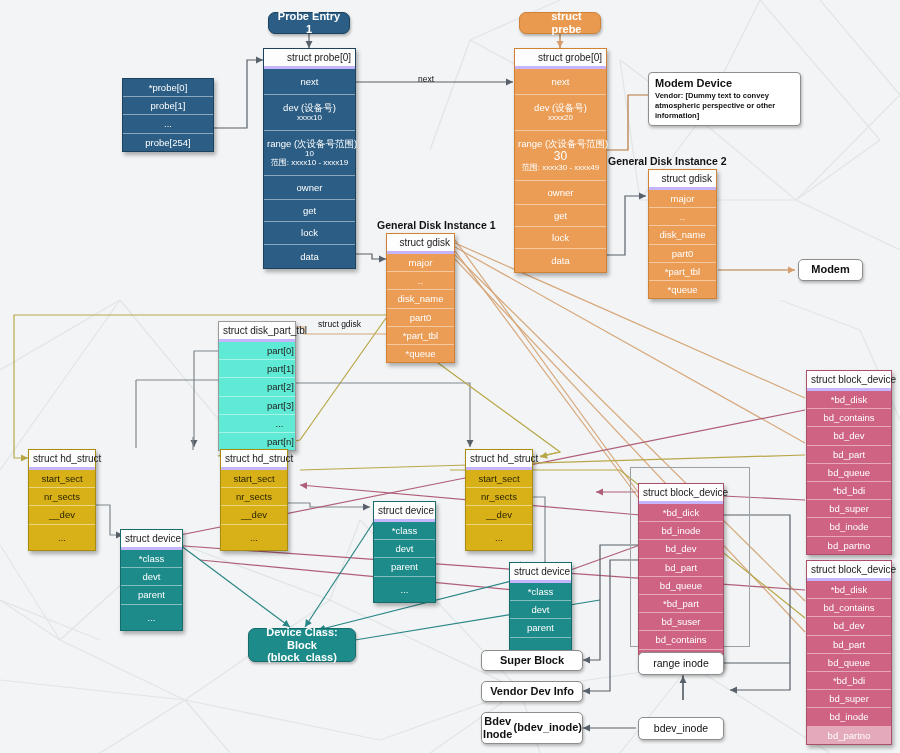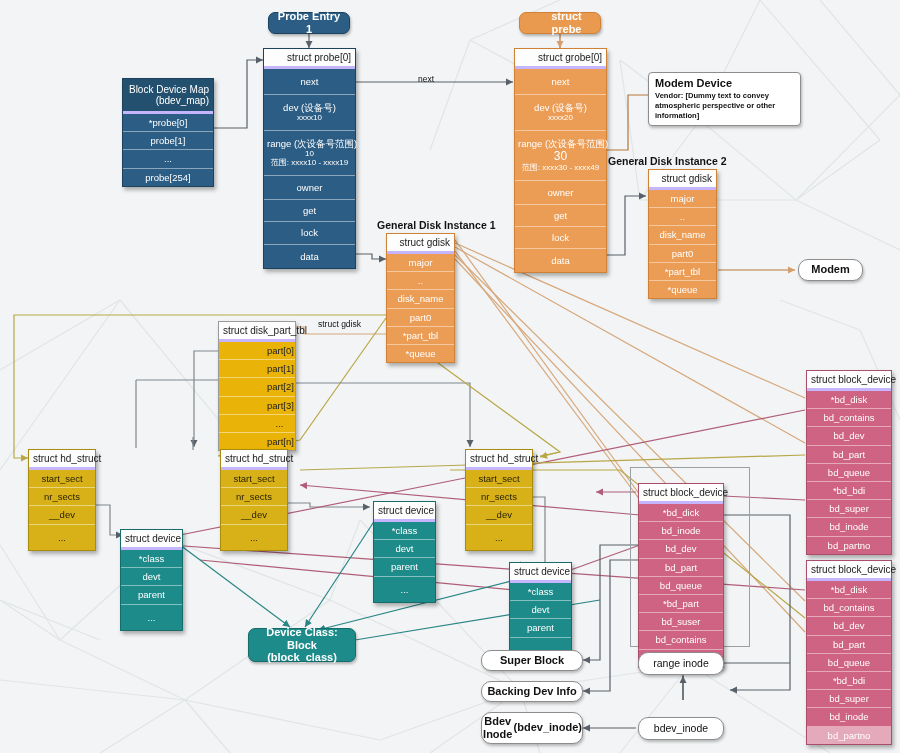--- a/index.html
+++ b/index.html
@@ -37,35 +37,35 @@
     border-bottom:3px solid #c4b5fd; white-space:nowrap;
   }
   .struct .row {
     color:#fff; font-size:9.5px; text-align:center;
     padding:3px 3px; border-bottom:1px solid rgba(255,255,255,.45);
     white-space:nowrap; line-height:1.18;
   }
   .struct .row:last-child { border-bottom:none; }
   .struct.blue   .row { background:#2b5d85; }
   .struct.orange .row { background:#eb9c55; }
-  .struct.gray   .row { background:#eab308; color:#222;padding-left:48px; }
+  .struct.gray   .row { background:#5eead4; color:#222;padding-left:48px; }
   .struct.gold   .row { background:#d8b118; color:#241f00; }
   .struct.pink   .row { background:#cf6384; }
   .struct.tealb  .row { background:#1e8b8b; }
   .struct.blue  { border-color:#1d425e; }
   .struct.orange{ border-color:#cf8236; }
   .struct.gold  { border-color:#a98b10; }
   .struct.pink  { border-color:#a94f69; }
   .struct.tealb { border-color:#166b6b; }
   .struct.gray  { border-color:#9a9a9a; }
   .struct .row.tall { padding:7px 3px; }
 
   
   .wbox {
-    background:#fff; border:1px solid #8d8d8d; border-radius:10px;
+    background:#fff; border:1px solid #8d8d8d; border-radius:5px;
     box-shadow:1px 2px 3px rgba(0,0,0,.25);
     display:flex; align-items:center; justify-content:center;
     text-align:center; font-weight:bold; color:#111;
     font-size:11px; line-height:1.2;
   }
   .wbox.plain { font-weight:normal; font-size:10.5px; }
   .tooltip {
     background:#fff; border:1px solid #8d8d8d; border-radius:4px;
     box-shadow:1px 2px 3px rgba(0,0,0,.25);
     padding:4px 6px;
@@ -231,24 +231,20 @@
 
 <div class="node pill blue" style="left:268px; top:12px; width:82px; height:22px;">
   <span>Probe Entry 1</span>
 </div>
 
 <div class="node pill orange" style="left:519px; top:12px; width:82px; height:22px;">
   <span>struct prebe</span>
 </div>
 
 <div class="node struct blue" style="left:122px; top:78px; width:92px;">
-  <div class="hdr" style="background:#24506f;color:#fff;padding:5px 4px;">
-    <div>Block Device Map</div>
-    <div>(bdev_map)</div>
-  </div>
   <div class="row">*probe[0]</div>
   <div class="row">probe[1]</div>
   <div class="row">...</div>
   <div class="row">probe[254]</div>
 </div>
 
 <div class="node struct blue" style="left:263px; top:48px; width:93px;">
   <div class="hdr">struct probe[0]</div>
   <div class="row" style="padding:7px 3px">next</div>
   <div class="row tall">
@@ -418,21 +414,21 @@
   <div class="row">*bd_bdi</div>
   <div class="row">bd_super</div>
   <div class="row">bd_inode</div>
   <div class="row" style="opacity:.55">bd_partno</div>
 </div>
 
 <div class="node wbox" style="left:481px; top:650px; width:102px; height:21px;">
   <span>Super Block</span>
 </div>
 <div class="node wbox" style="left:481px; top:681px; width:102px; height:21px;">
-  <span>Backing Dev Info</span>
+  <span>Vendor Dev Info</span>
 </div>
 <div class="node wbox" style="left:481px; top:712px; width:102px; height:32px; flex-direction:row;">
   <div>Bdev Inode</div>
   <div>(bdev_inode)</div>
 </div>
 <div class="node wbox plain" style="left:638px; top:652px; width:86px; height:23px;">
   <span>range inode</span>
 </div>
 <div class="node wbox plain" style="left:638px; top:717px; width:86px; height:23px;">
   <span>bdev_inode</span>

